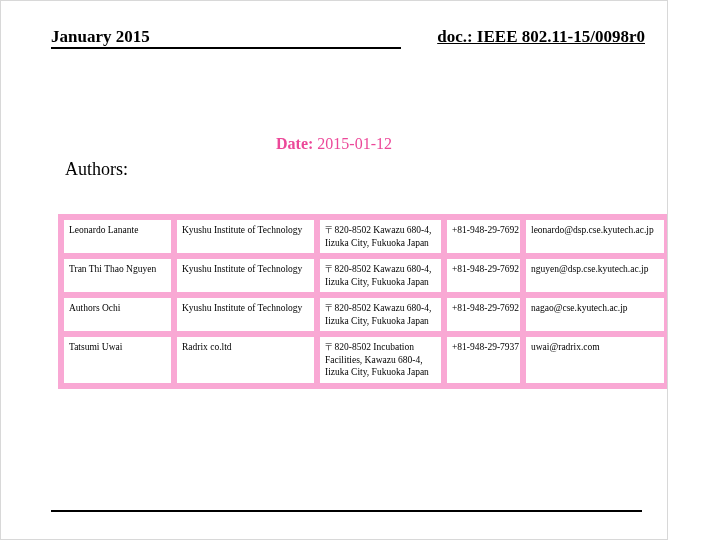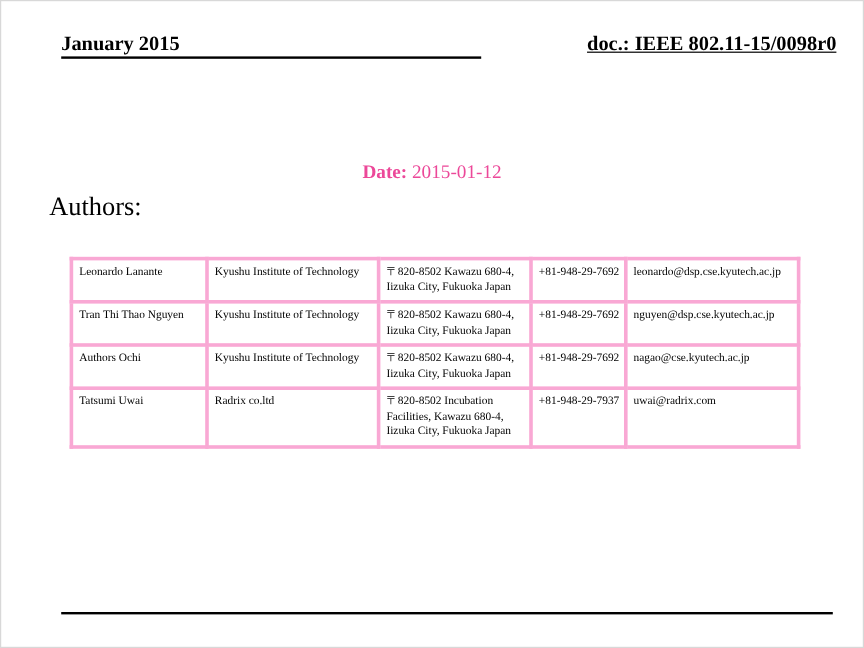--- a/index.html
+++ b/index.html
@@ -1,18 +1,18 @@
 <!DOCTYPE html>
 <html><head>
 <meta charset="utf-8">
 <style>
   html, body { margin: 0; padding: 0; background: #ffffff; }
   .slide {
     position: relative;
-    width: 720px;
+    width: 668px;
     height: 540px;
     background: #ffffff;
     font-family: "Liberation Serif", "DejaVu Serif", serif;
     color: #000;
     overflow: hidden;
     box-sizing: border-box;
     border: 1px solid #d8d8d8;
   }
   
   .header {
@@ -45,35 +45,35 @@
   .date-line {
     position: absolute;
     top: 134px; left: 0; right: 0;
     text-align: center;
     font-size: 16px;
   }
   .date-line .lbl { font-weight: bold; }
   
   .authors-label {
     position: absolute;
-    top: 158px; left: 40px;
-    font-size: 22px;
+    top: 158px; left: 64px;
+    font-size: 18px;
   }
   
   table.authors {
     position: absolute;
     top: 213px; left: 57px;
     width: 606px;
     border-collapse: collapse;
     table-layout: fixed;
     font-size: 9.5px;
     line-height: 1.32;
   }
   table.authors td {
-    border: 3px solid #f9a8d4;
+    border: 6px solid #f9a8d4;
     vertical-align: top;
     padding: 4px 5px;
     overflow: hidden;
   }
   td.c-name, td.c-aff, td.c-phone, td.c-email { white-space: nowrap; }
   td.c-addr { white-space: normal; }
   tr.r-short { height: 34px; }
   tr.r-tall  { height: 46px; }
   
   .footer-rule {

